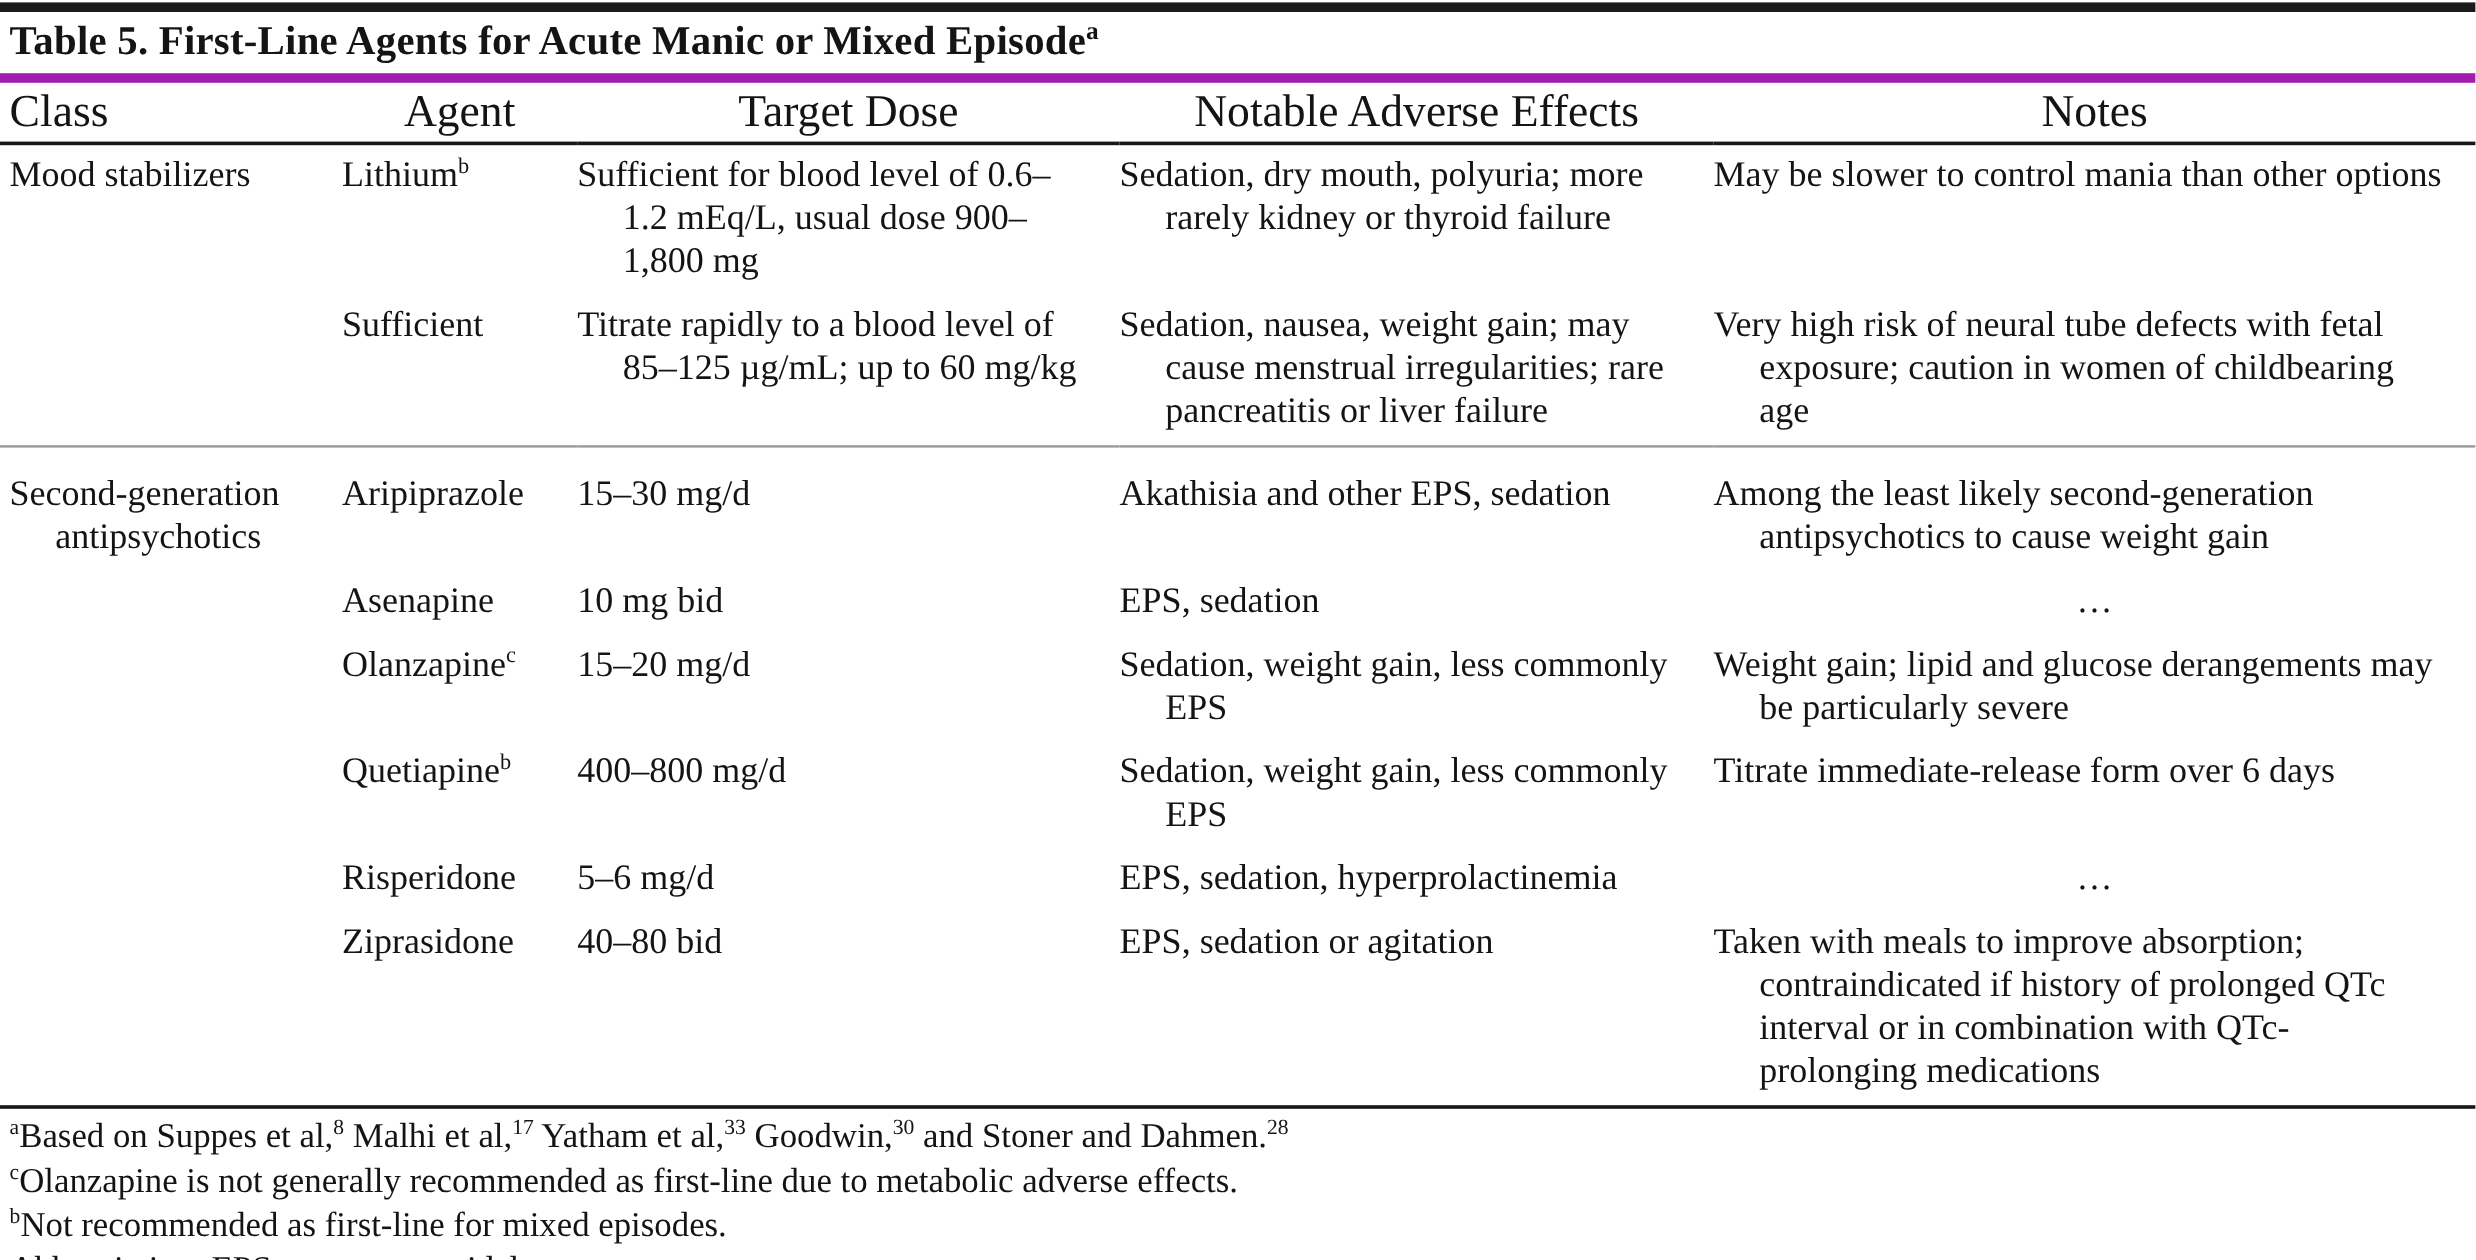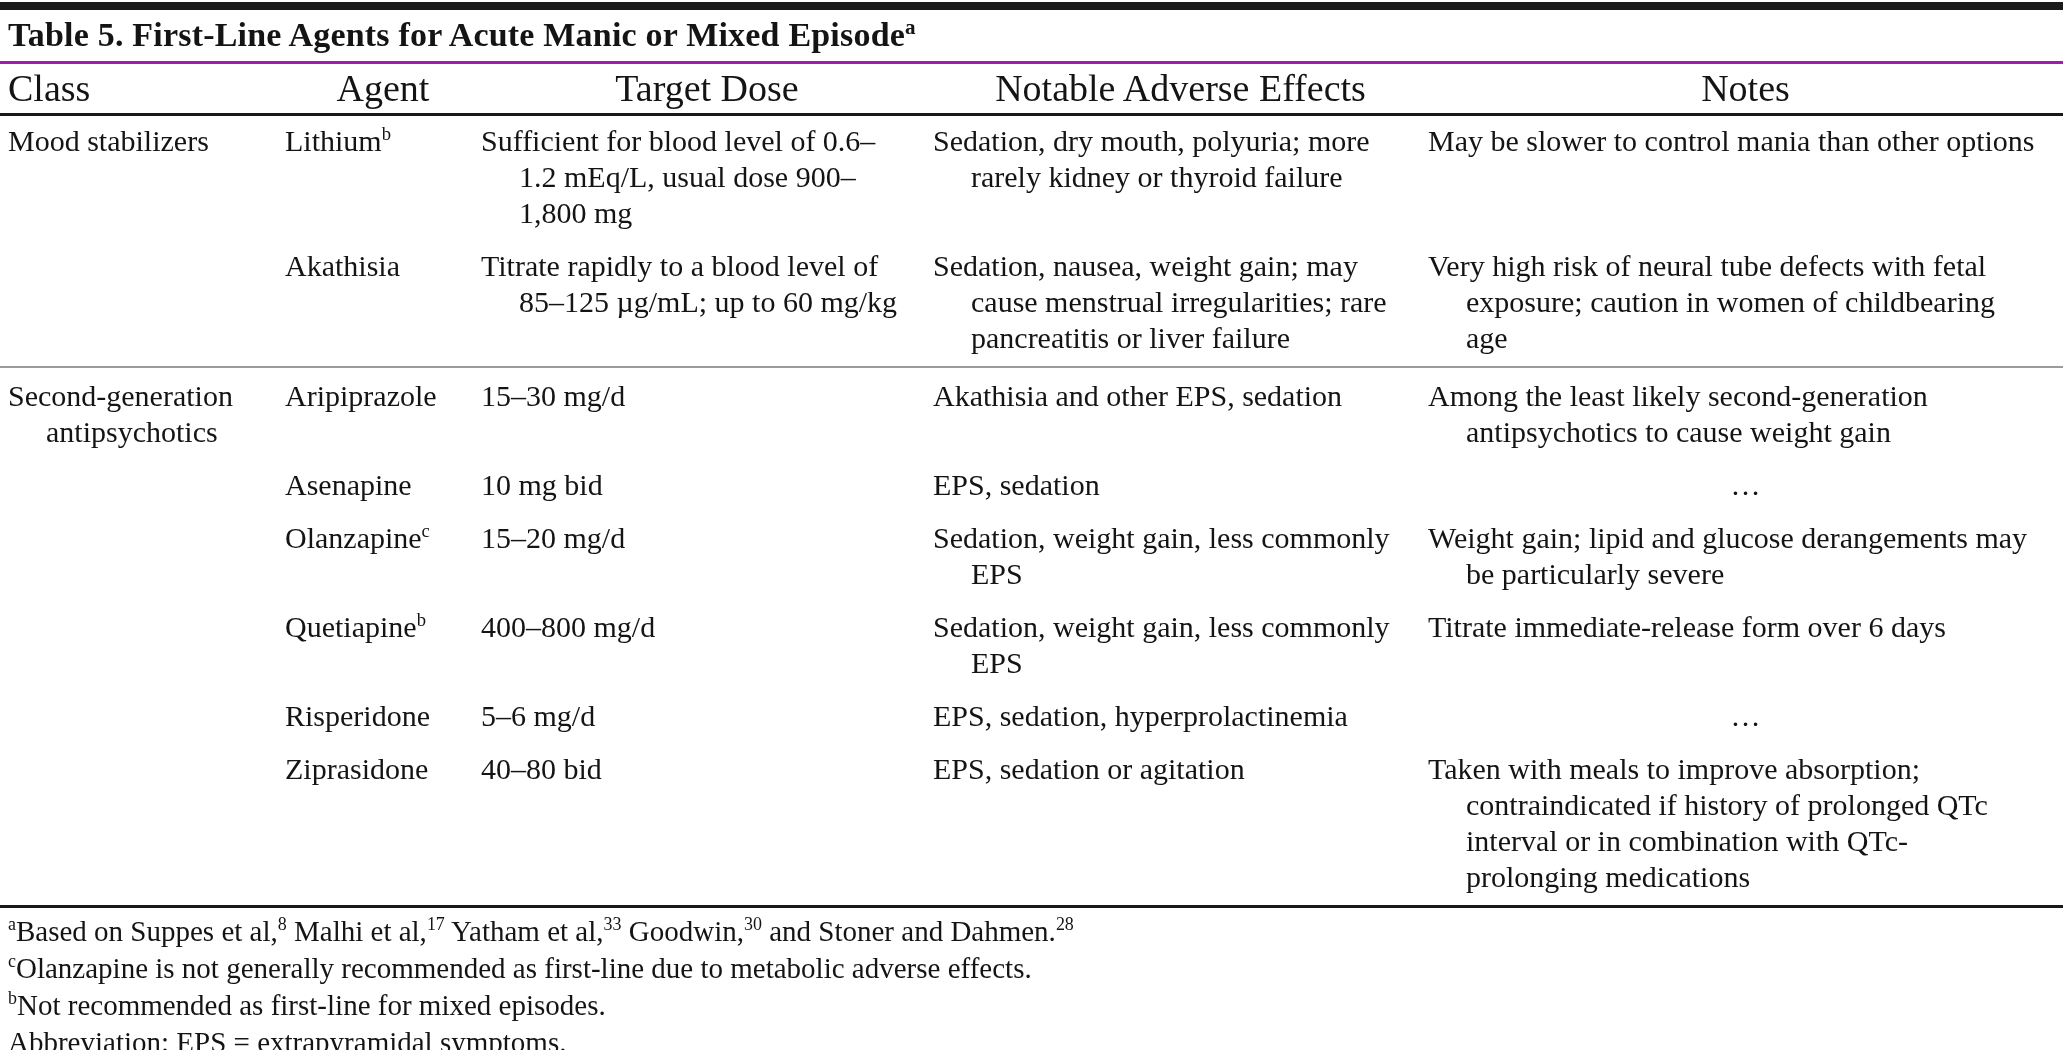--- a/index.html
+++ b/index.html
@@ -9,21 +9,21 @@
     background: #ffffff;
     color: #141414;
     font-family: "Liberation Serif", serif;
   }
   .topbar { height: 8px; background: #1b1b1b; margin-top: 2px; }
   .title {
     font-weight: bold;
     font-size: 34px;
     line-height: 40px;
     padding: 5px 8px 6px 8px;
-    border-bottom: 3px solid #a21caf;
+    border-bottom: 8px solid #a21caf;
     letter-spacing: 0.2px;
   }
   sup { vertical-align: super; font-size: 0.62em; line-height: 0; }
   table {
     width: 2063px;
     table-layout: fixed;
     border-collapse: collapse;
     font-size: 30px;
   }
   thead th {
@@ -36,21 +36,21 @@
   }
   thead th.left { text-align: left; padding-left: 8px; }
   td {
     vertical-align: top;
     line-height: 36px;
     padding: 7px 26px 10px 0;
   }
   td.hang { padding-left: 38px; text-indent: -38px; }
   td.first { padding-left: 46px; }   
   td.c { text-align: center; padding-left: 0; padding-right: 0; text-indent: 0; }
-  tr.section-start td { border-top: 2px solid #9b9b9b; padding-top: 10px; }
+  tr.section-start td { border-top: 2px solid #9b9b9b; padding-top: 21px; }
   .footnotes {
     border-top: 3px solid #181818;
     border-bottom: 4px solid #3c3c3c;
     padding: 5px 8px 9px 8px;
     font-size: 29px;
   }
   .fn { line-height: 37px; }
 </style>
 </head>
 <body>
@@ -82,21 +82,21 @@
     <tbody>
       <tr>
         <td class="hang first">Mood stabilizers</td>
         <td class="hang"><span>Lithium</span><sup>b</sup></td>
         <td class="hang">Sufficient for blood level of 0.6–1.2 mEq/L, usual dose 900–1,800 mg</td>
         <td class="hang">Sedation, dry mouth, polyuria; more rarely kidney or thyroid failure</td>
         <td class="hang">May be slower to control mania than other options</td>
       </tr>
       <tr>
         <td class="hang first"></td>
-        <td class="hang"><span>Akathisia</span><sup></sup></td>
+        <td class="hang"><span>Sufficient</span><sup></sup></td>
         <td class="hang">Titrate rapidly to a blood level of 85–125 µg/mL; up to 60 mg/kg</td>
         <td class="hang">Sedation, nausea, weight gain; may cause menstrual irregularities; rare pancreatitis or liver failure</td>
         <td class="hang">Very high risk of neural tube defects with fetal exposure; caution in women of childbearing age</td>
       </tr>
       <tr class="section-start">
         <td class="hang first">Second-generation antipsychotics</td>
         <td class="hang"><span>Aripiprazole</span><sup></sup></td>
         <td class="hang">15–30 mg/d</td>
         <td class="hang">Akathisia and other EPS, sedation</td>
         <td class="hang">Among the least likely second-generation antipsychotics to cause weight gain</td>

